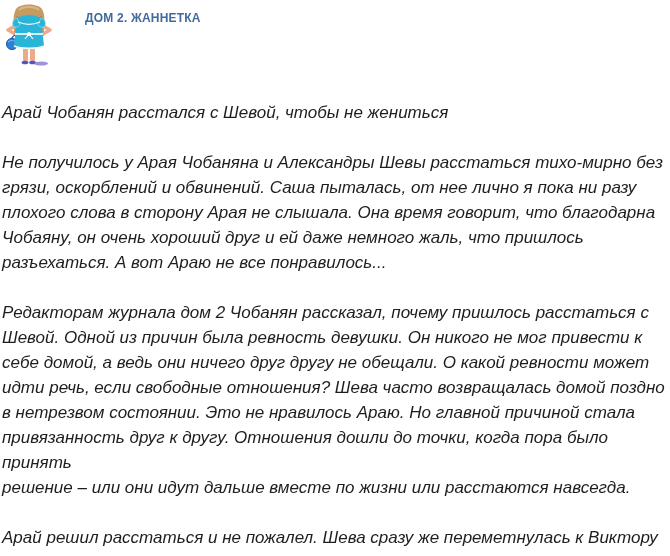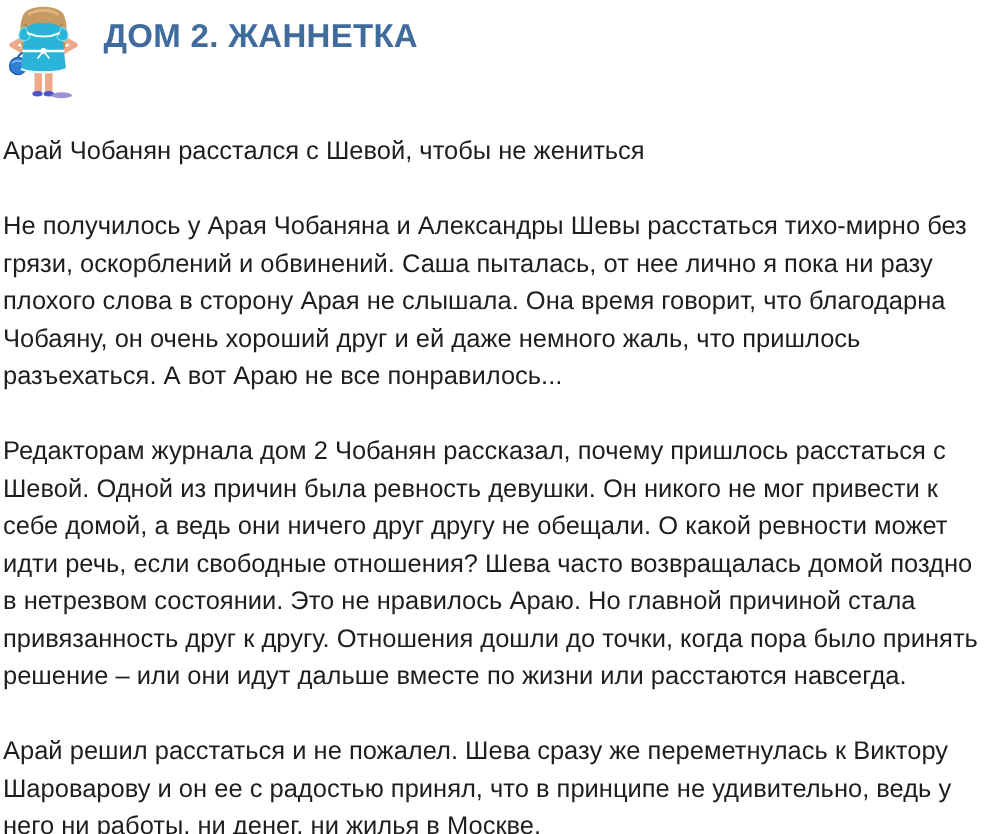--- a/index.html
+++ b/index.html
@@ -29,41 +29,42 @@
   .avatar {
     position: absolute;
     left: 3px;
     top: 2px;
     width: 52px;
     height: 64px;
     cursor: pointer;
   }
   .community-title {
     position: absolute;
-    left: 69px;
+    left: 85px;
     top: 11px;
-    font-size: 22px;
+    font-size: 12px;
     font-weight: bold;
     color: #3f6b9d;
     letter-spacing: 0.2px;
     text-decoration: none;
     cursor: pointer;
   }
   .post-body {
     position: absolute;
     left: 2px;
     top: 84px;
     width: 666px;
     color: #1e1e1e;
     font-size: 17px;
     line-height: 25px;
   }
   .post-body p {
-    margin: 4px 0 25px 0;
+    margin: 16px 0 25px 0;
     white-space: pre-line;
+    font-style: italic;
   }
 </style>
 </head>
 <body>
 
 <div class="post">
 
   <div class="post-header">
 
     <div class="avatar">

